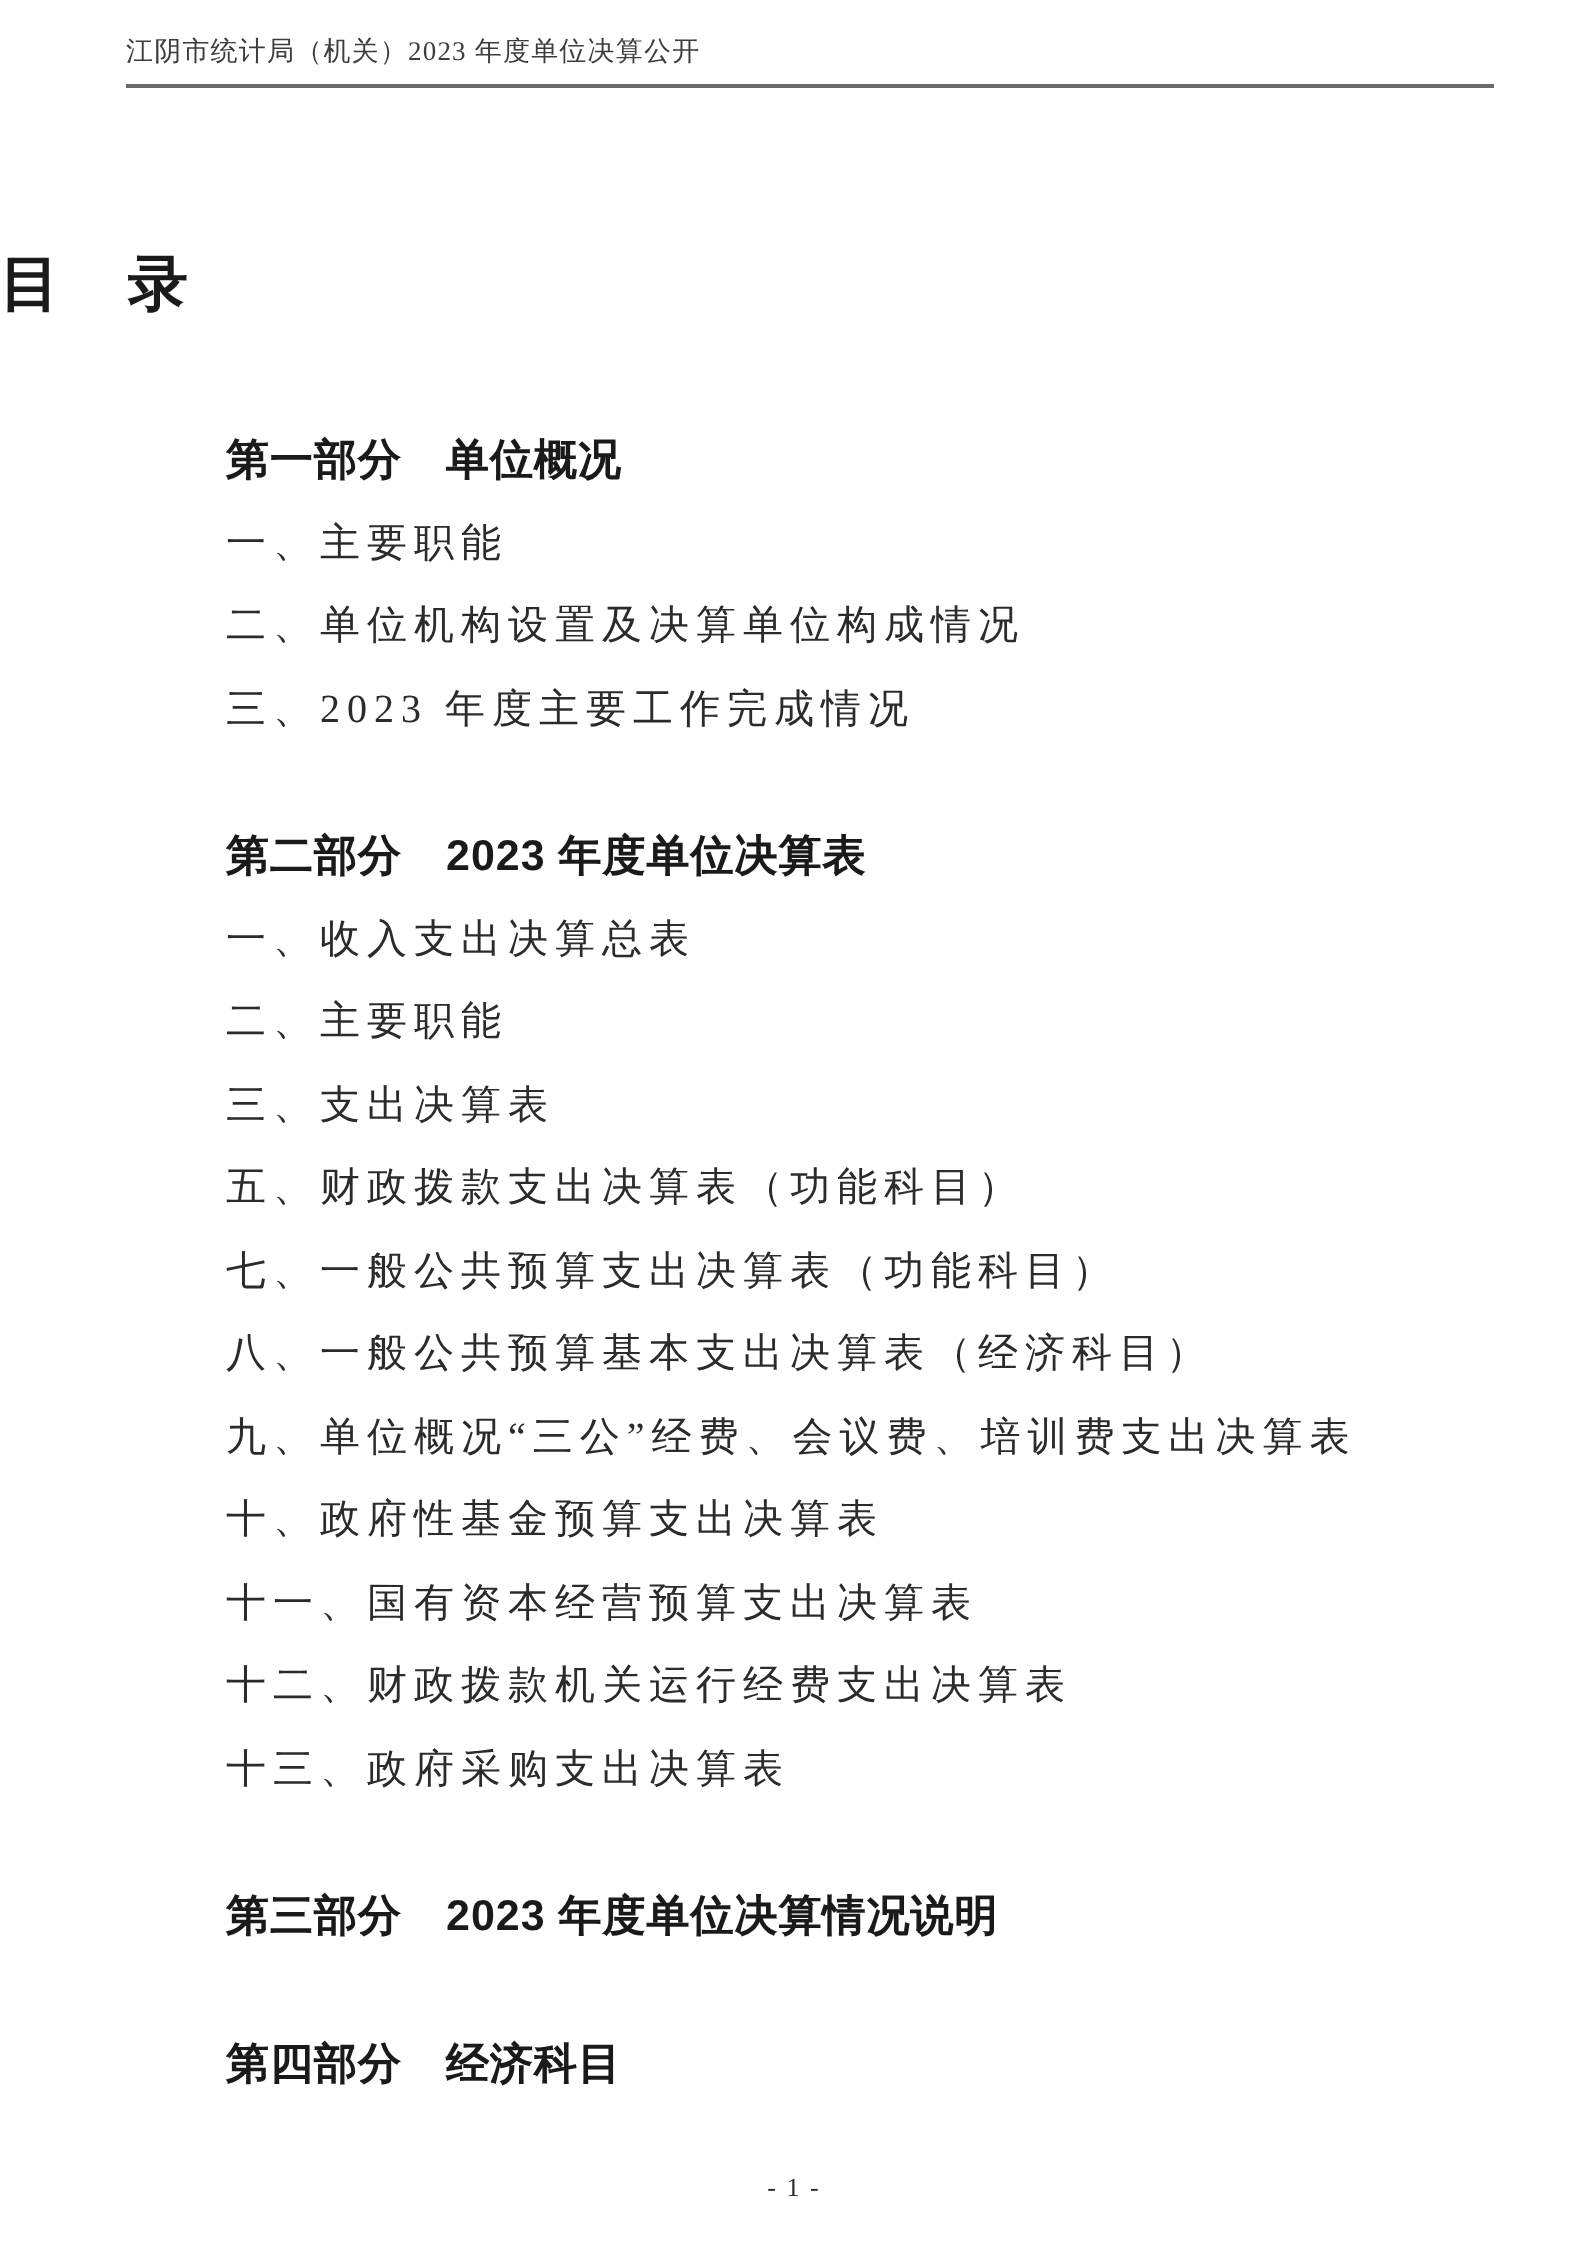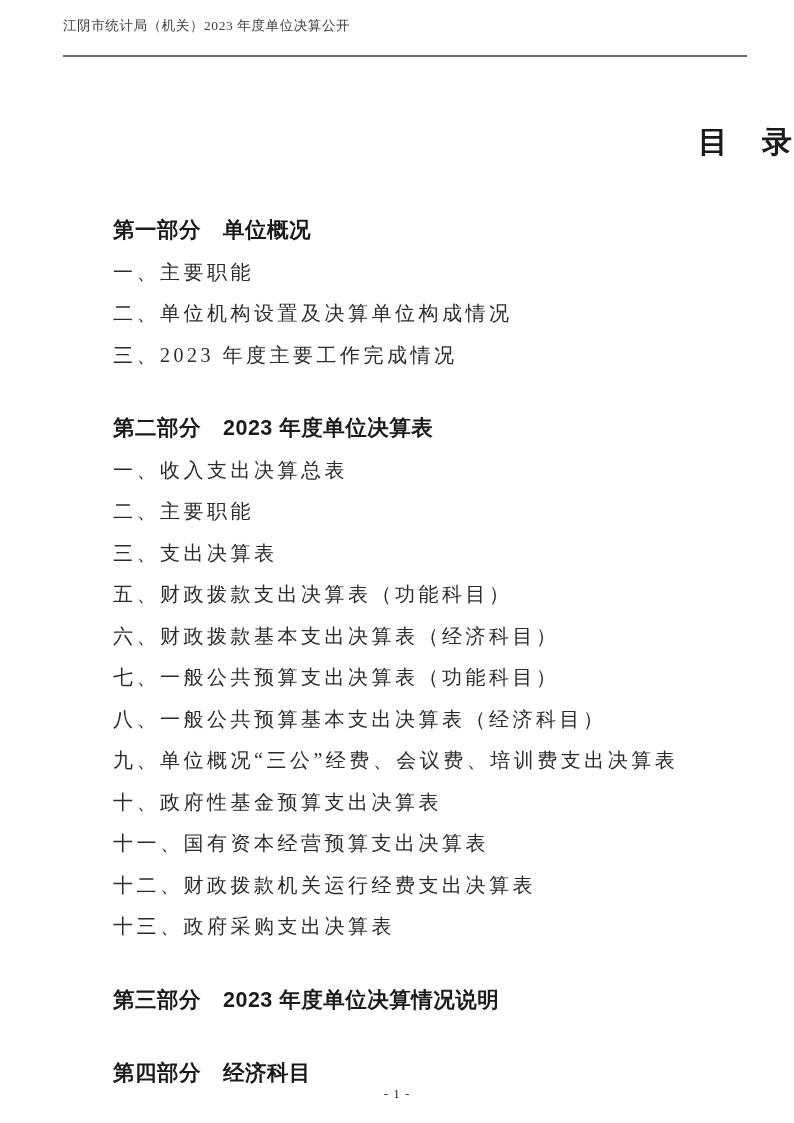--- a/index.html
+++ b/index.html
@@ -16,30 +16,30 @@
   }
 
   .page-header {
     position: absolute;
     left: 63px;
     top: 17px;
     width: 684px;
     font-size: 13.5px;
     letter-spacing: 0.6px;
     color: var(--header-text, #3d3d3d);
-    padding-bottom: 20px;
+    padding-bottom: 7px;
     border-bottom: 2.5px solid var(--header-rule, #6a6a6a);
   }
 
   .doc-title {
     position: absolute;
     top: 122px;
     left: 0;
     width: 100%;
-    text-align: right;
+    text-align: left;
     font-family: "Liberation Sans", "DejaVu Sans", sans-serif;
     font-weight: bold;
     font-size: 30px;
     letter-spacing: 2px;
     color: var(--heading-text, #111111);
     white-space: pre;
   }
 
   .toc-list {
     position: absolute;
@@ -93,21 +93,20 @@
   <div class="toc-list">
       <div class="toc-entry toc-heading">第一部分　单位概况</div>
       <div class="toc-entry toc-item">一、主要职能</div>
       <div class="toc-entry toc-item">二、单位机构设置及决算单位构成情况</div>
       <div class="toc-entry toc-item">三、2023 年度主要工作完成情况</div>
       <div class="toc-entry toc-heading">第二部分　2023 年度单位决算表</div>
       <div class="toc-entry toc-item">一、收入支出决算总表</div>
       <div class="toc-entry toc-item">二、主要职能</div>
       <div class="toc-entry toc-item">三、支出决算表</div>
       <div class="toc-entry toc-item">五、财政拨款支出决算表（功能科目）</div>
-      <div class="toc-entry toc-item">六、财政拨款基本支出决算表（经济科目）</div>
       <div class="toc-entry toc-item">七、一般公共预算支出决算表（功能科目）</div>
       <div class="toc-entry toc-item">八、一般公共预算基本支出决算表（经济科目）</div>
       <div class="toc-entry toc-item">九、单位概况“三公”经费、会议费、培训费支出决算表</div>
       <div class="toc-entry toc-item">十、政府性基金预算支出决算表</div>
       <div class="toc-entry toc-item">十一、国有资本经营预算支出决算表</div>
       <div class="toc-entry toc-item">十二、财政拨款机关运行经费支出决算表</div>
       <div class="toc-entry toc-item">十三、政府采购支出决算表</div>
       <div class="toc-entry toc-heading">第三部分　2023 年度单位决算情况说明</div>
       <div class="toc-entry toc-heading">第四部分　经济科目</div>
     </div>

